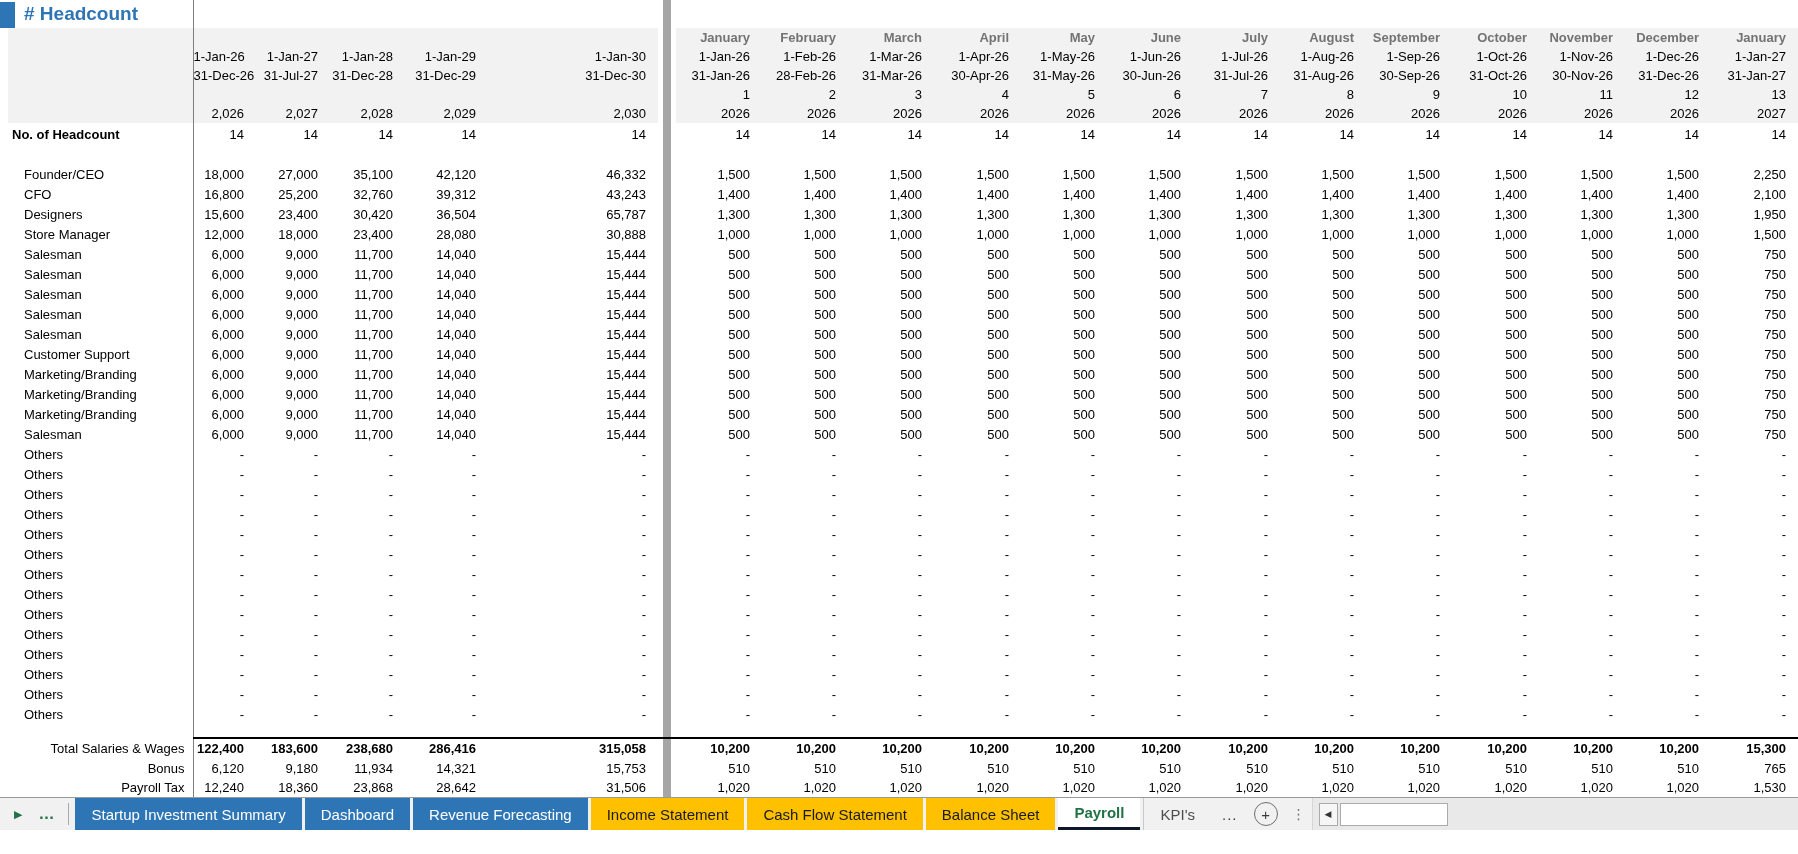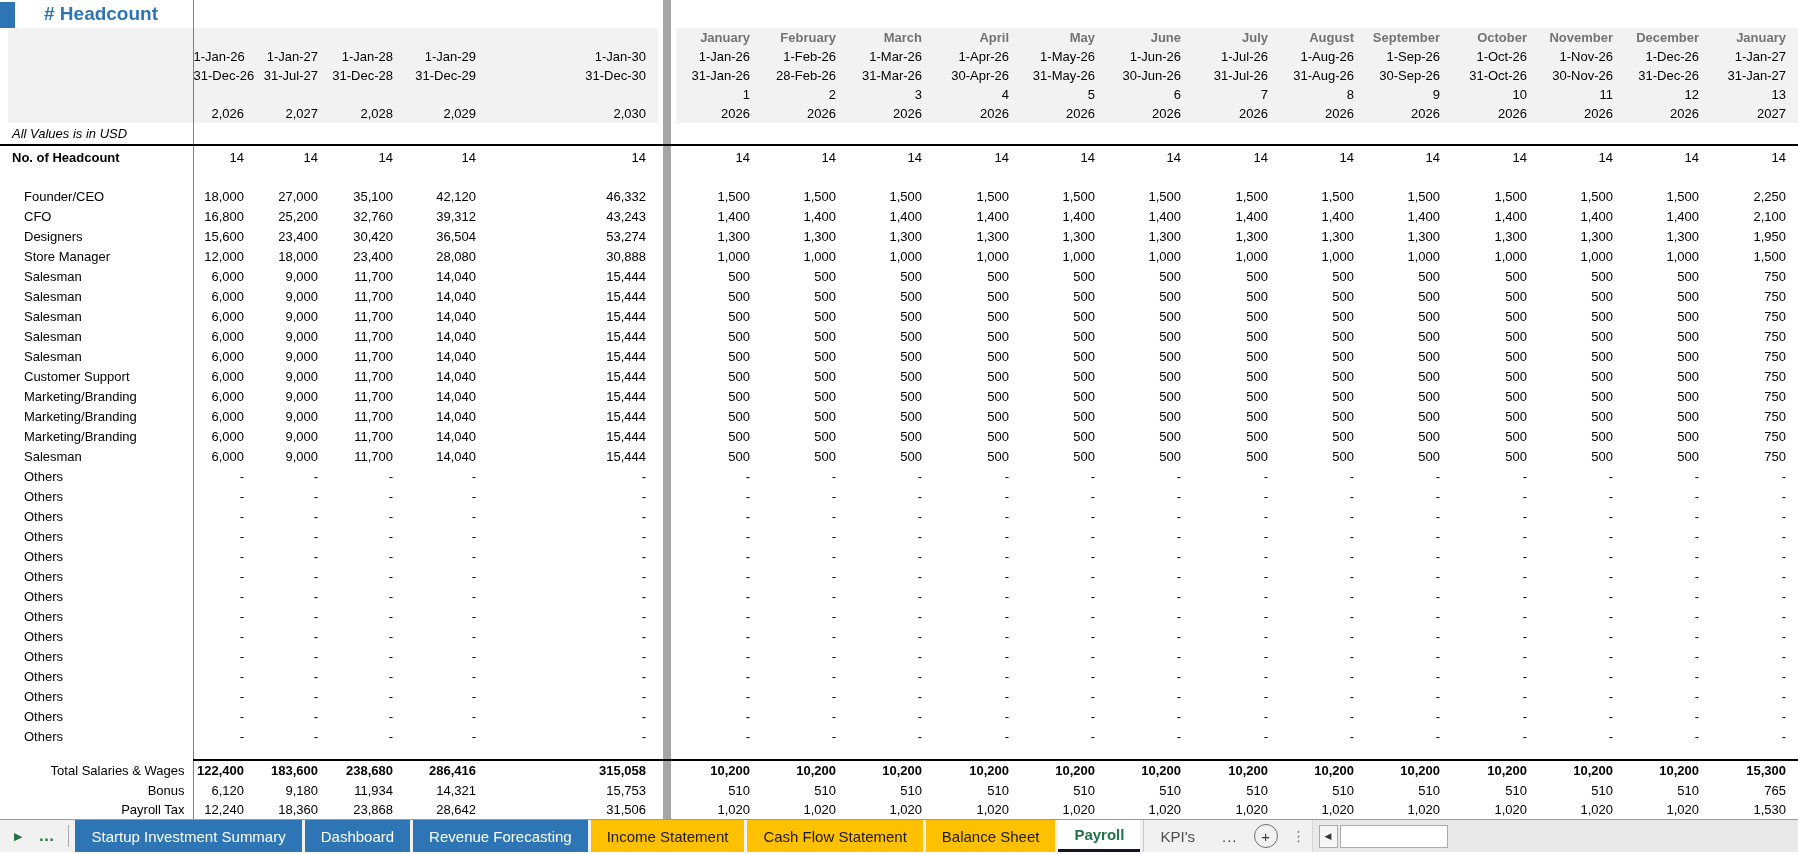--- a/index.html
+++ b/index.html
@@ -3,21 +3,21 @@
 <meta charset="utf-8">
 <style>
   * { box-sizing: border-box; }
   html,body { margin:0; padding:0; width:1798px; height:854px; background:#fff;
     font-family:"Liberation Sans", sans-serif; font-size:13px; color:#000; overflow:hidden; }
   table { border-collapse:collapse; table-layout:fixed; width:1798px; }
   td { padding:0 12px 0 0; white-space:nowrap; overflow:hidden; text-align:right; vertical-align:middle; font-size:13px; }
   td.lbl { padding-right:8px; border-right:1px solid #7f7f7f; }
   td.left { text-align:left; padding-left:24px; padding-right:2px; }
   tr.title td { height:28px; }
-  td.title-cell { position:relative; text-align:left; padding-left:44px; font-weight:bold; font-size:19px; color:#2E75B6; }
+  td.title-cell { position:relative; text-align:left; padding-left:24px; font-weight:bold; font-size:19px; color:#2E75B6; }
   td.title-cell .sq { position:absolute; left:0; top:2px; width:15px; height:26px; background:#2E75B6; }
   tr.hdr td { height:19px; }
   tr.hdr td.g { background:#F2F2F2; }
   tr.hdr td.lbl { font-weight:bold; background:linear-gradient(90deg,#fff 0 8px,#F2F2F2 8px 100%); }
   td.ysum { text-align:center; font-weight:bold; padding-right:0; }
   td.mon { color:#737373; font-weight:bold; }
   tr.usd td { height:22px; border-bottom:2px solid #000; }
   tr.usd td.lbl { font-style:italic; text-align:left; padding-left:12px; font-weight:normal; }
   tr.hc td { height:23px;margin-left:12px; }
   tr.hc td.lbl { font-weight:bold; text-align:left; padding-left:12px; }
@@ -202,42 +202,20 @@
           <td class="g">2026</td>
           <td class="g">2026</td>
           <td class="g">2026</td>
           <td class="g">2026</td>
           <td class="g">2026</td>
           <td class="g">2026</td>
           <td class="g">2026</td>
           <td class="g">2026</td>
           <td class="g">2027</td>
         </tr>
-        <tr class="usd">
-          <td class="lbl ">All Values is in USD</td>
-          <td></td>
-          <td></td>
-          <td></td>
-          <td></td>
-          <td></td>
-          <td class="div"></td>
-          <td></td>
-          <td></td>
-          <td></td>
-          <td></td>
-          <td></td>
-          <td></td>
-          <td></td>
-          <td></td>
-          <td></td>
-          <td></td>
-          <td></td>
-          <td></td>
-          <td></td>
-        </tr>
         <tr class="hc">
           <td class="lbl ">No. of Headcount</td>
           <td>14</td>
           <td>14</td>
           <td>14</td>
           <td>14</td>
           <td>14</td>
           <td class="div"></td>
           <td>14</td>
           <td>14</td>
@@ -318,21 +296,21 @@
           <td>1,400</td>
           <td>1,400</td>
           <td>2,100</td>
         </tr>
         <tr class="row">
           <td class="lbl left">Designers</td>
           <td>15,600</td>
           <td>23,400</td>
           <td>30,420</td>
           <td>36,504</td>
-          <td>53,274</td>
+          <td>65,787</td>
           <td class="div"></td>
           <td>1,300</td>
           <td>1,300</td>
           <td>1,300</td>
           <td>1,300</td>
           <td>1,300</td>
           <td>1,300</td>
           <td>1,300</td>
           <td>1,300</td>
           <td>1,300</td>

